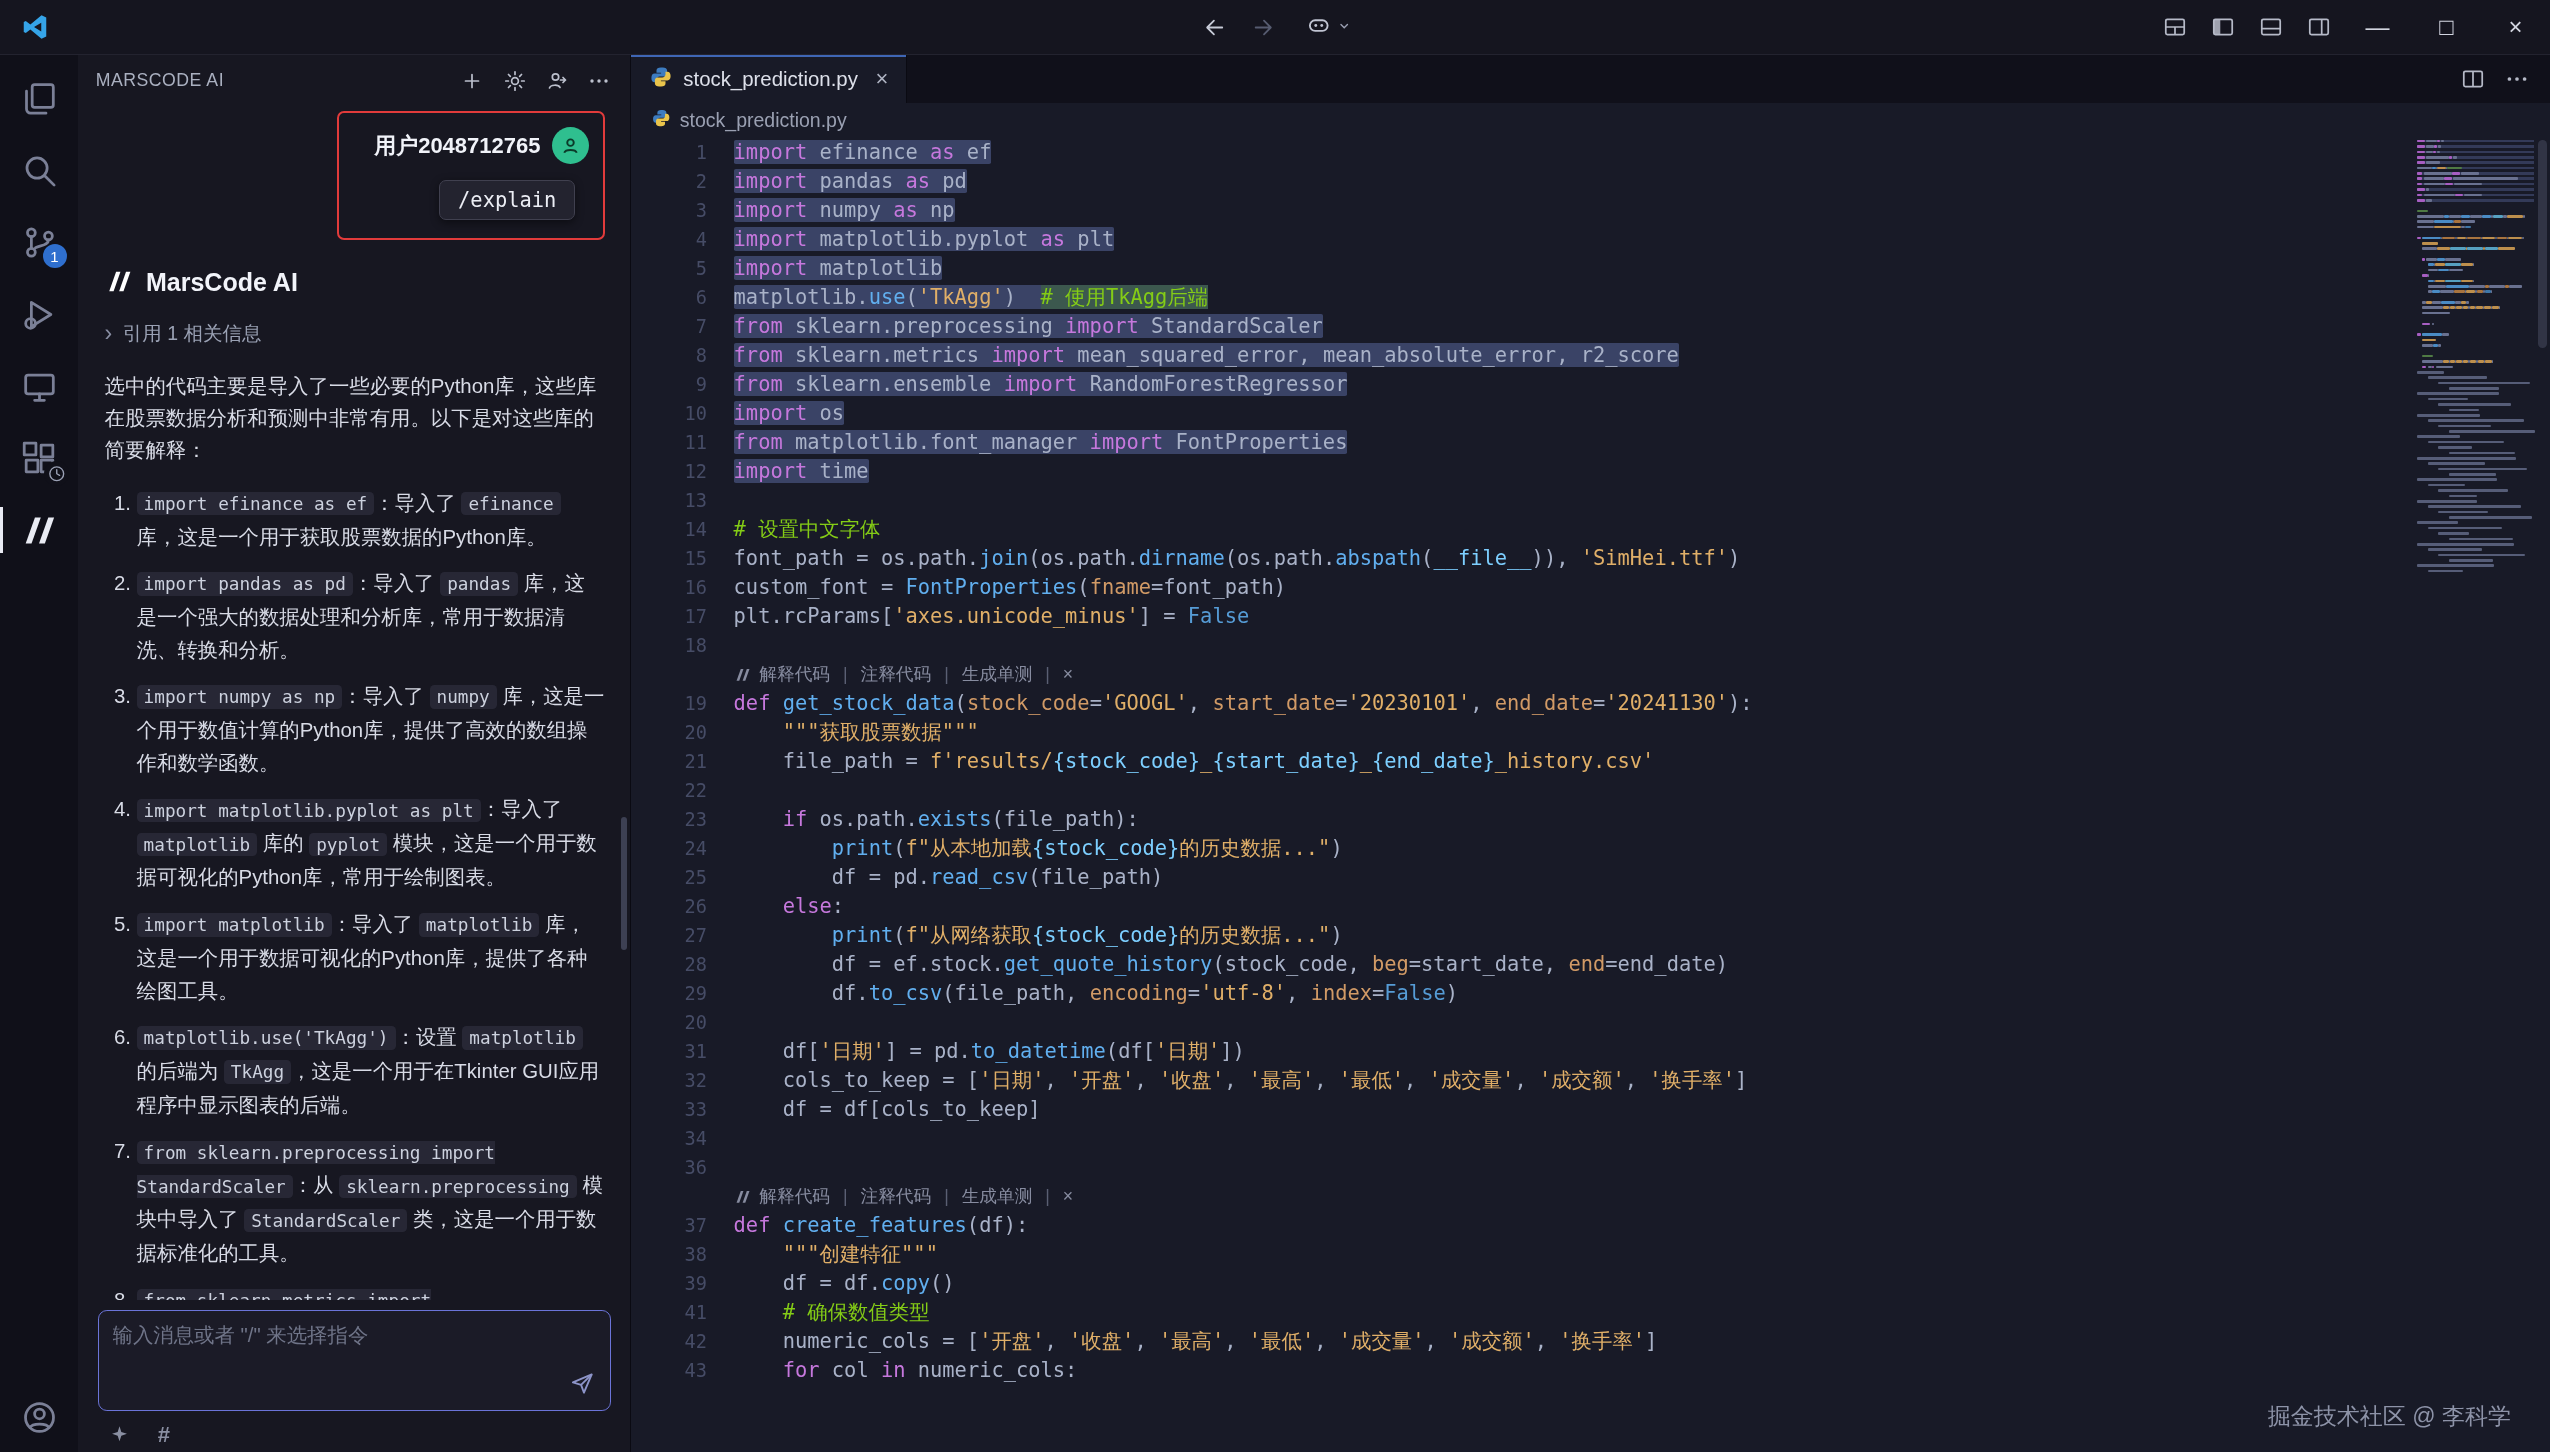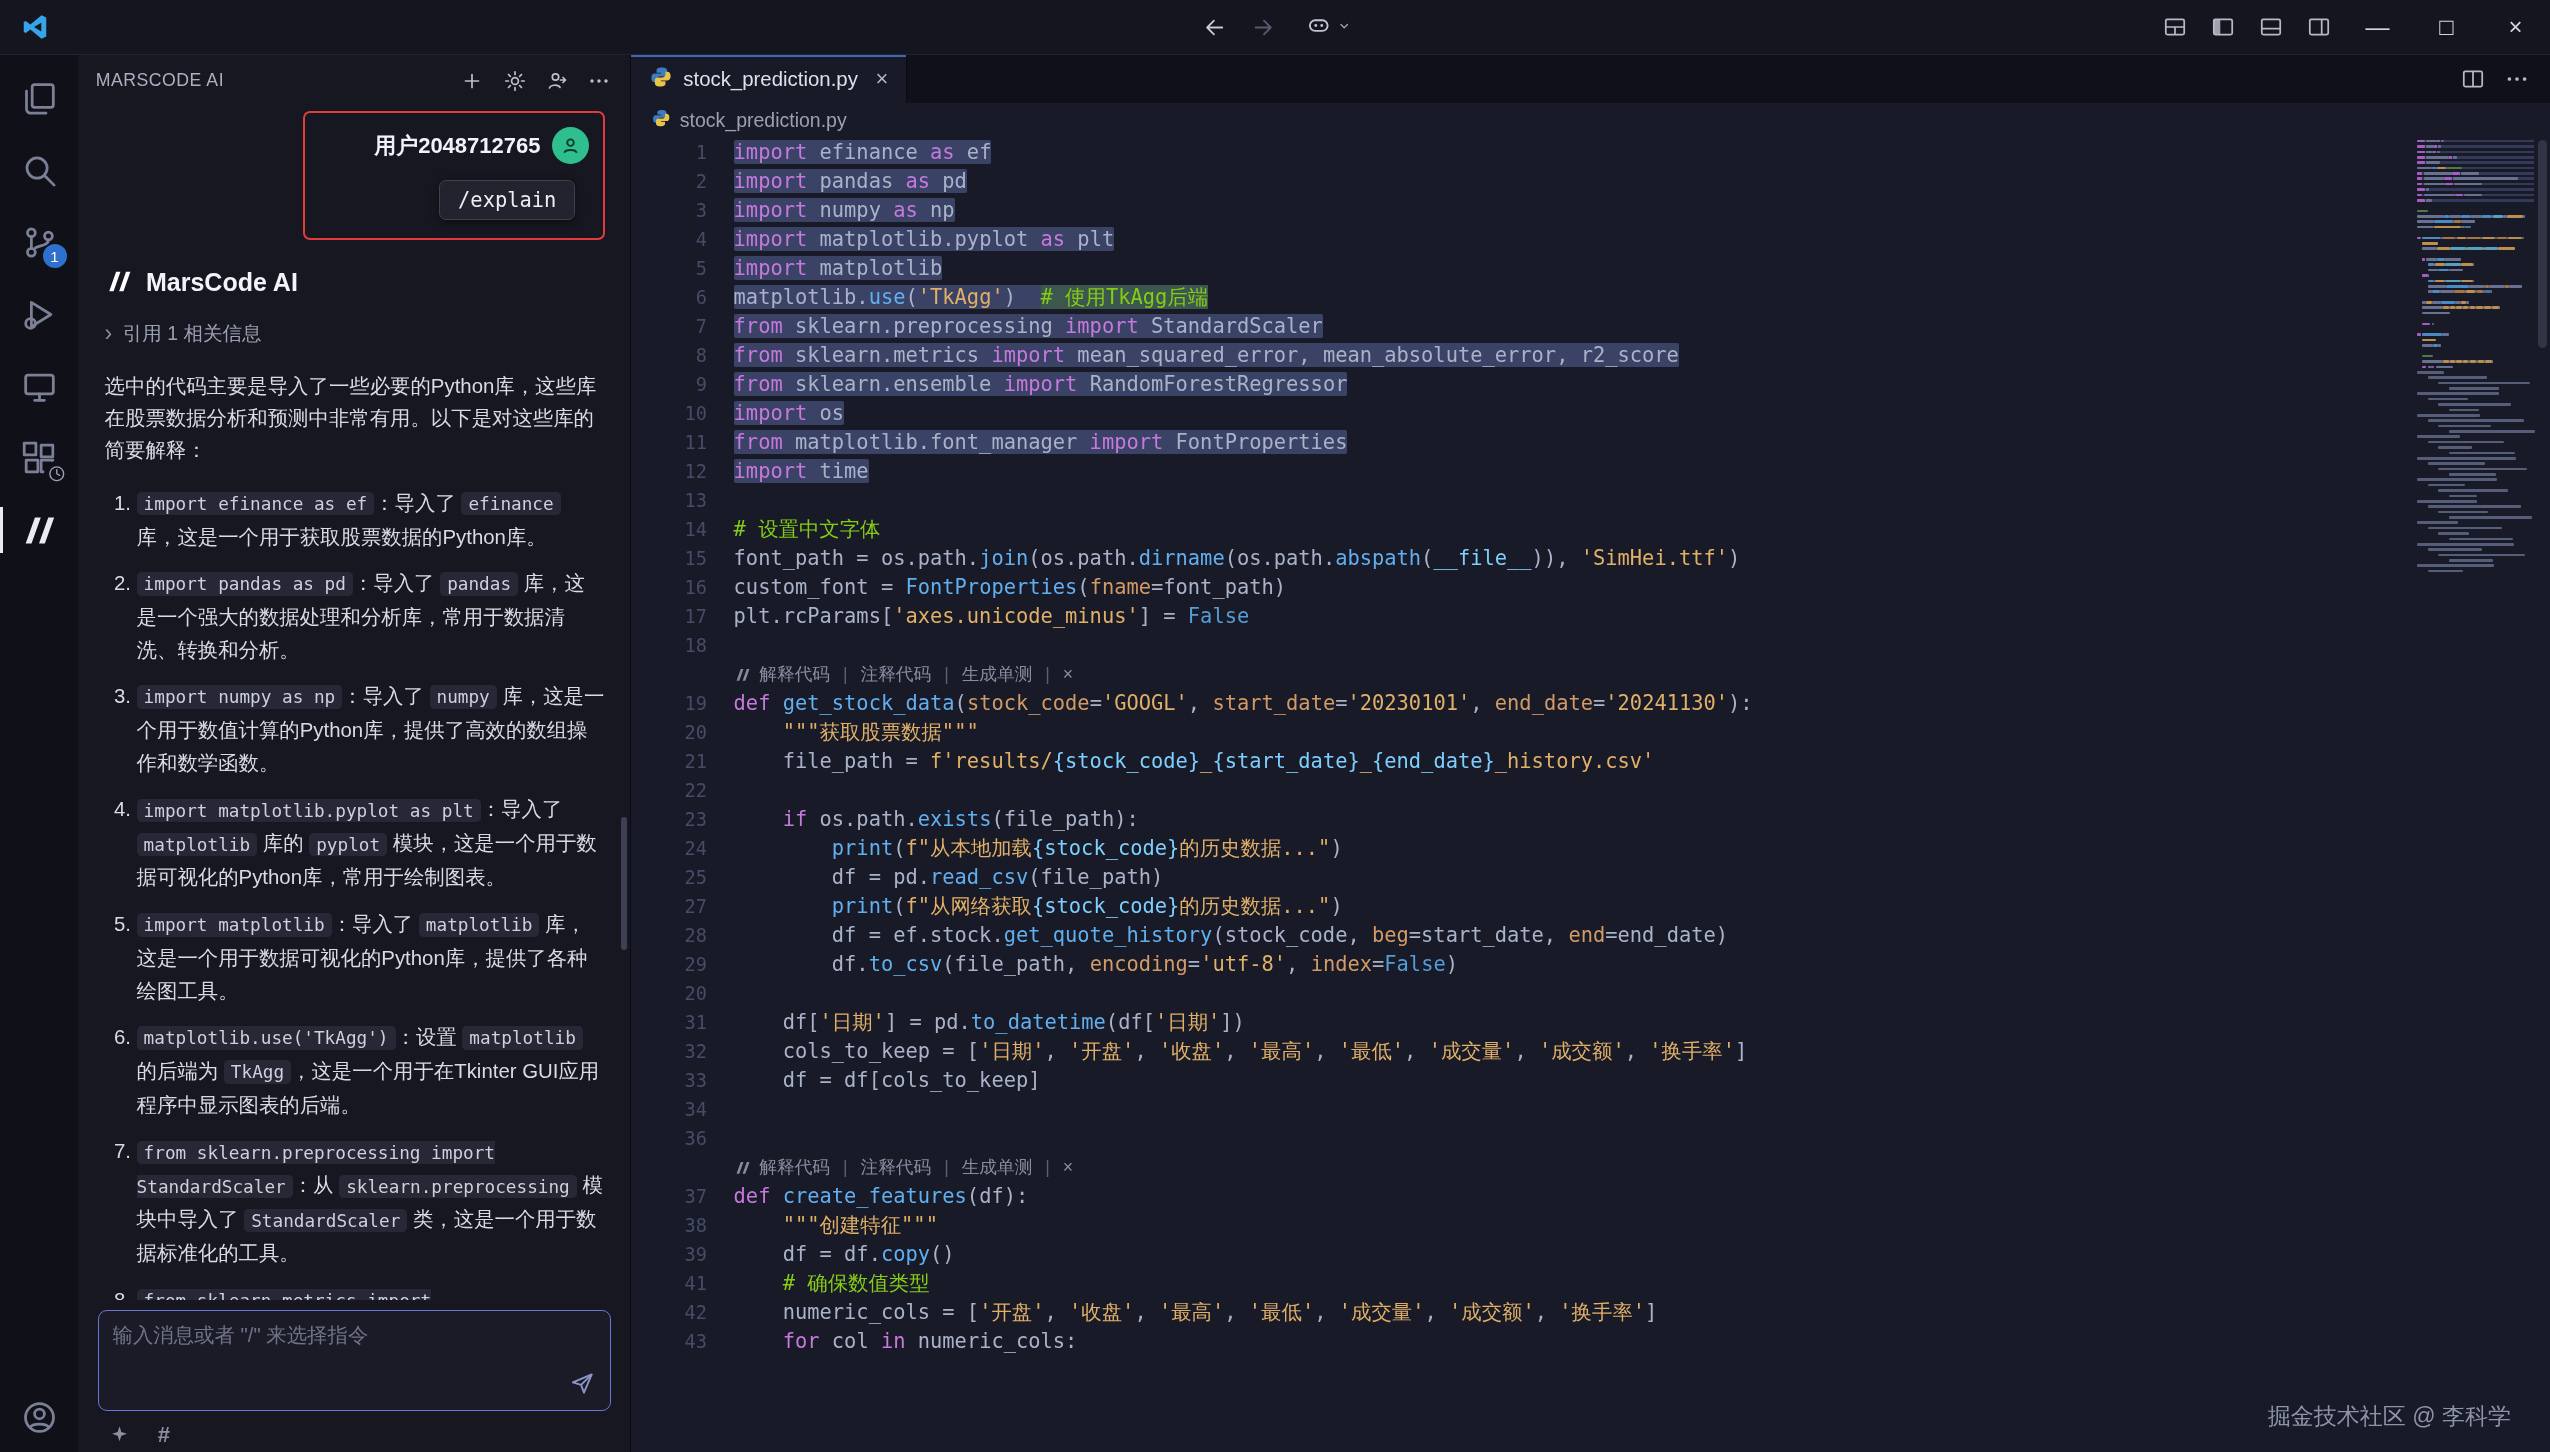--- a/index.html
+++ b/index.html
@@ -43,21 +43,21 @@
   .act-spacer{flex:1}
 
   
   .sidebar{width:553px;background:#171721;border-right:0.9px solid #0a0a12;display:flex;flex-direction:column;position:relative;flex:none}
   .sb-header{height:51px;display:flex;align-items:center;padding:0 12.4px 0 17.7px;flex:none}
   .sb-title{font-size:17.7px;letter-spacing:0.5px;color:#aab0c0}
   .sb-hicons{margin-left:auto;display:flex;gap:5.3px}
   .sb-hicon{width:37px;height:37px;display:flex;align-items:center;justify-content:center;color:#bcc0cd;border-radius:7px}
   .sb-hicon svg{width:24px;height:24px}
   .sb-content{flex:1;overflow:hidden;padding:5.3px 25px 0 26.6px;position:relative}
-  .annotation{border:2.7px solid #e23b3b;border-radius:7px;margin-left:auto;margin-right:0;width:302px;padding:14px 14px 17.7px;display:flex;flex-direction:column;align-items:flex-end;gap:16px}
+  .annotation{border:2.7px solid #e23b3b;border-radius:7px;margin-left:auto;margin-right:0;width:268px;padding:14px 14px 17.7px;display:flex;flex-direction:column;align-items:flex-end;gap:16px}
   .user-row{display:flex;align-items:center;gap:11.5px}
   .user-name{font-size:22px;font-weight:bold;color:#f1f3f9}
   .avatar{width:37px;height:37px;border-radius:50%;background:#2fbf8f;display:flex;align-items:center;justify-content:center;color:#0b3a29;flex:none}
   .avatar svg{width:23px;height:23px}
   .explain-chip{background:#23232f;border:0.9px solid #40404f;box-shadow:0 2.7px 8.9px rgba(0,0,0,.45);border-radius:7px;padding:7px 17.7px;font-family:"DejaVu Sans Mono",monospace;font-size:20.4px;color:#eceef5;margin-right:14px}
   .brand-row{display:flex;align-items:center;gap:12.4px;margin-top:26.6px}
   .brand-row .logo{color:#fff}
   .brand-row .logo svg{width:29px;height:29px}
   .brand-name{font-size:25px;font-weight:bold;color:#f2f4fa}
   .ref-row{display:flex;align-items:center;gap:10.6px;color:#9aa1b4;font-size:19.5px;margin-top:21px}
@@ -462,20 +462,24 @@
             </div>
             <div class="line">
               <span class="ln">24</span>
               <span class="lc"><span class="tok-t">        </span><span class="tok-f">print</span><span class="tok-t">(</span><span class="tok-s">f"从本地加载</span><span class="tok-i">{stock_code}</span><span class="tok-s">的历史数据..."</span><span class="tok-t">)</span></span>
             </div>
             <div class="line">
               <span class="ln">25</span>
               <span class="lc"><span class="tok-t">        df = pd.</span><span class="tok-f">read_csv</span><span class="tok-t">(file_path)</span></span>
             </div>
             <div class="line">
+              <span class="ln">26</span>
+              <span class="lc"><span class="tok-t">    </span><span class="tok-k">else</span><span class="tok-t">:</span></span>
+            </div>
+            <div class="line">
               <span class="ln">27</span>
               <span class="lc"><span class="tok-t">        </span><span class="tok-f">print</span><span class="tok-t">(</span><span class="tok-s">f"从网络获取</span><span class="tok-i">{stock_code}</span><span class="tok-s">的历史数据..."</span><span class="tok-t">)</span></span>
             </div>
             <div class="line">
               <span class="ln">28</span>
               <span class="lc"><span class="tok-t">        df = ef.stock.</span><span class="tok-f">get_quote_history</span><span class="tok-t">(stock_code, </span><span class="tok-p">beg</span><span class="tok-t">=start_date, </span><span class="tok-p">end</span><span class="tok-t">=end_date)</span></span>
             </div>
             <div class="line">
               <span class="ln">29</span>
               <span class="lc"><span class="tok-t">        df.</span><span class="tok-f">to_csv</span><span class="tok-t">(file_path, </span><span class="tok-p">encoding</span><span class="tok-t">=</span><span class="tok-s">'utf-8'</span><span class="tok-t">, </span><span class="tok-p">index</span><span class="tok-t">=</span><span class="tok-b">False</span><span class="tok-t">)</span></span>

